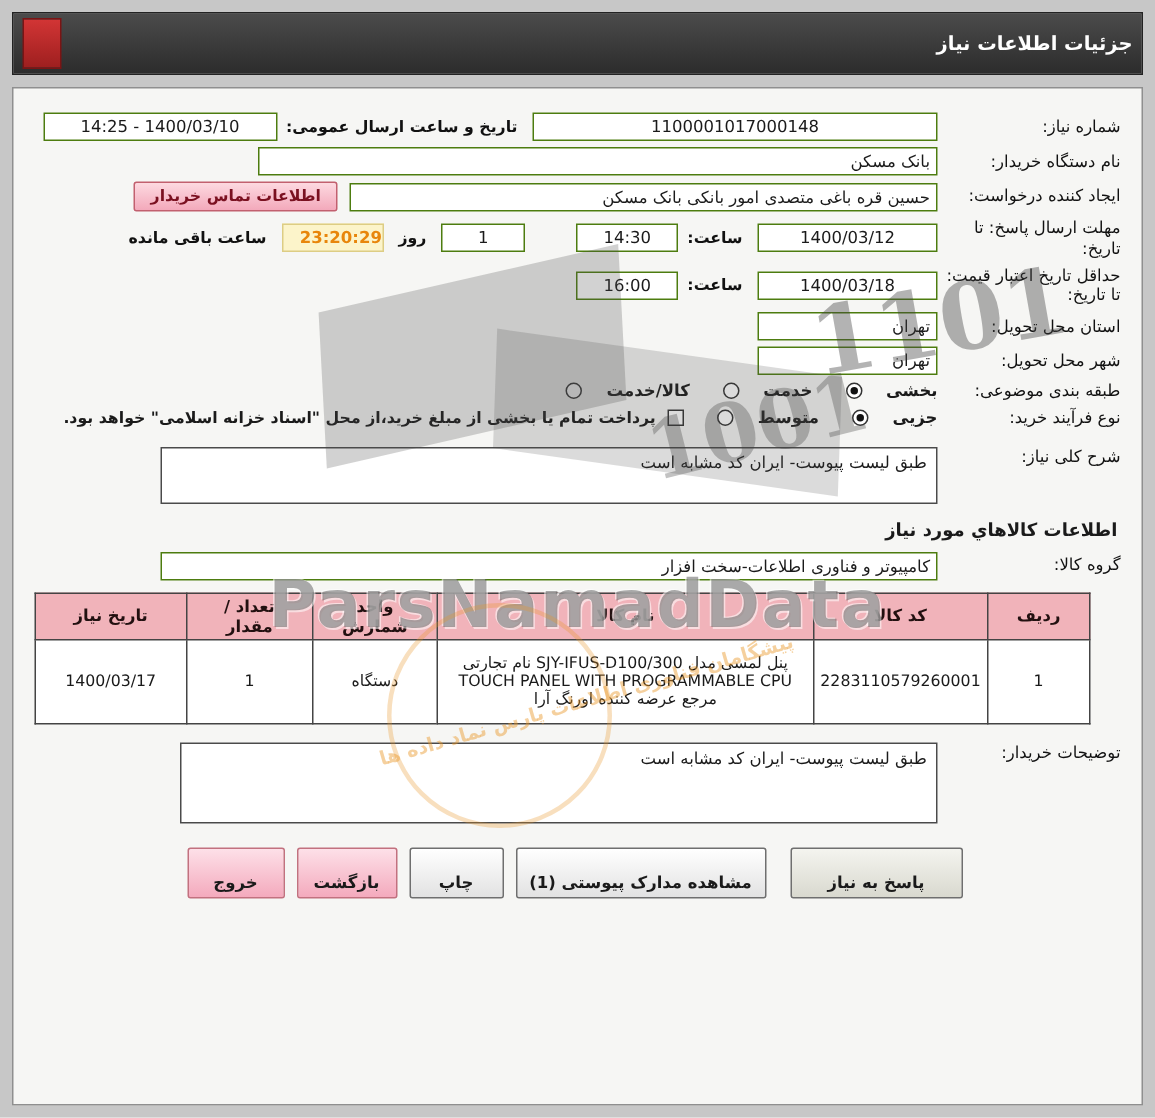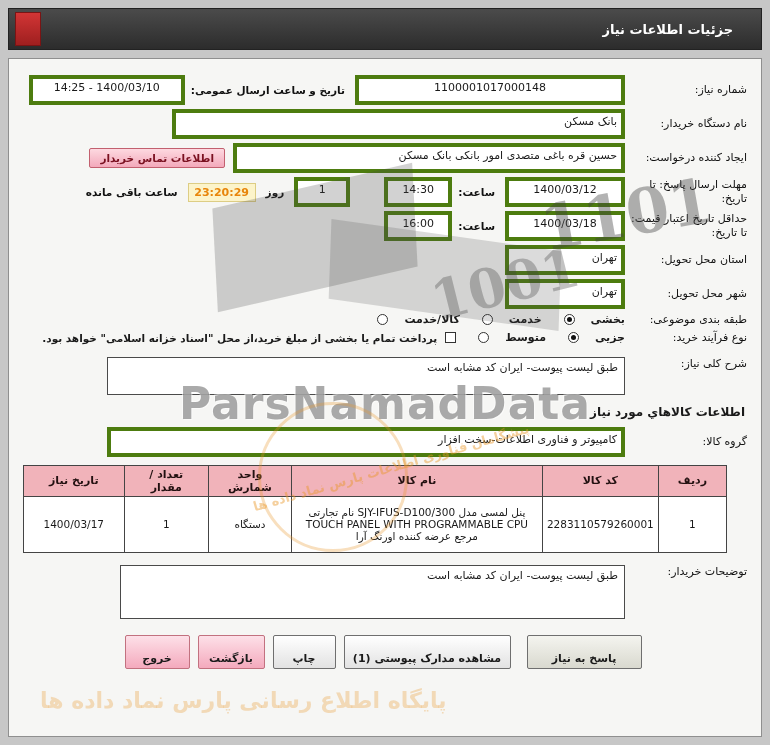--- a/index.html
+++ b/index.html
@@ -10,50 +10,50 @@
     font-family:"DejaVu Sans", sans-serif;
     color:#1a1a1a;
     position:relative;
   }
   .titlebar {
     position:absolute; top:8px; right:8px; left:8px; height:42px;
     background:linear-gradient(#4b4b4b,#2c2c2c);
     border:1px solid #222;
     display:flex; align-items:center;
   }
-  .titlebar-text { color:#fff; font-weight:bold; font-size:13px; padding-right:28px; }
+  .titlebar-text { color:#fff; font-weight:bold; font-size:13px; padding-right:6px; }
   .ribbon {
     position:absolute; left:6px; top:3px; width:26px; height:34px;
     background:linear-gradient(#d23535,#9e1f1f);
     border:1px solid #7a1414;
   }
   .content {
     position:absolute; top:58px; right:8px; left:8px; bottom:8px;
     background:#f6f6f4; border:1px solid #8f8f8f;
     padding:16px 14px 0 10px;
   }
   .row { display:flex; align-items:center; gap:4px; margin-bottom:4px; font-size:11px; }
   .row-top { align-items:flex-start; }
   .lbl { width:118px; flex-shrink:0; font-weight:normal; font-size:11px; color:#111; line-height:1.25; }
   .lbl-inline { font-weight:bold; font-size:10.5px; color:#111; padding:0 6px 0 2px; white-space:nowrap; }
   .box {
-    border:4px solid #4d7c0f; background:#fff; height:30px; line-height:17px;
+    border:1px solid #4d7c0f; background:#fff; height:19px; line-height:17px;
     font-size:11px; padding:0 4px; overflow:hidden; white-space:nowrap;
   }
   .center { text-align:center; }
   .w270{width:270px} .w156{width:156px} .w453{width:453px} .w392{width:392px}
   .w120{width:120px} .w68{width:68px} .w56{width:56px}
   .gapL { margin-left:30px; }
   .btn-contact {
     height:20px; padding:0 10px; font:bold 10.5px "DejaVu Sans",sans-serif;
     color:#7a1020; background:linear-gradient(#fdd9e0,#f3a9bb);
     border:1px solid #c2606f; border-radius:2px; cursor:pointer; margin-right:4px;
   }
   .badge {
-    width:68px; height:19px; line-height:17px; text-align:center;
+    width:68px; height:19px; line-height:17px; text-align:right;
     background:#fcf4ca; border:1px solid #ddcd84; color:#e8860b;
     font-weight:bold; font-size:11px; margin-right:4px;
   }
   .opt { display:flex; align-items:center; gap:16px; margin-left:18px; font-weight:bold; }
   .radio {
     width:11px; height:11px; border:1.5px solid #333; border-radius:50%;
     background:#fff; display:inline-block; flex-shrink:0;
   }
   .radio.filled::after {
     content:''; display:block; width:5px; height:5px; margin:1.5px;
@@ -261,14 +261,13 @@
 </div>
 
 <div class="wm">
   <div class="wm-book1"></div>
   <div class="wm-book2"></div>
   <span class="wm-num1">1101</span>
   <span class="wm-num2">1001</span>
   <div class="wm-main">ParsNamadData</div>
   <div class="wm-ring"></div>
   <span class="wm-ringtext">پیشگامان فناوری اطلاعات پارس نماد داده ها</span>
-  <span class="wm-bottom">پایگاه اطلاع رسانی پارس نماد داده ها</span>
 </div>
 
 </body></html>

